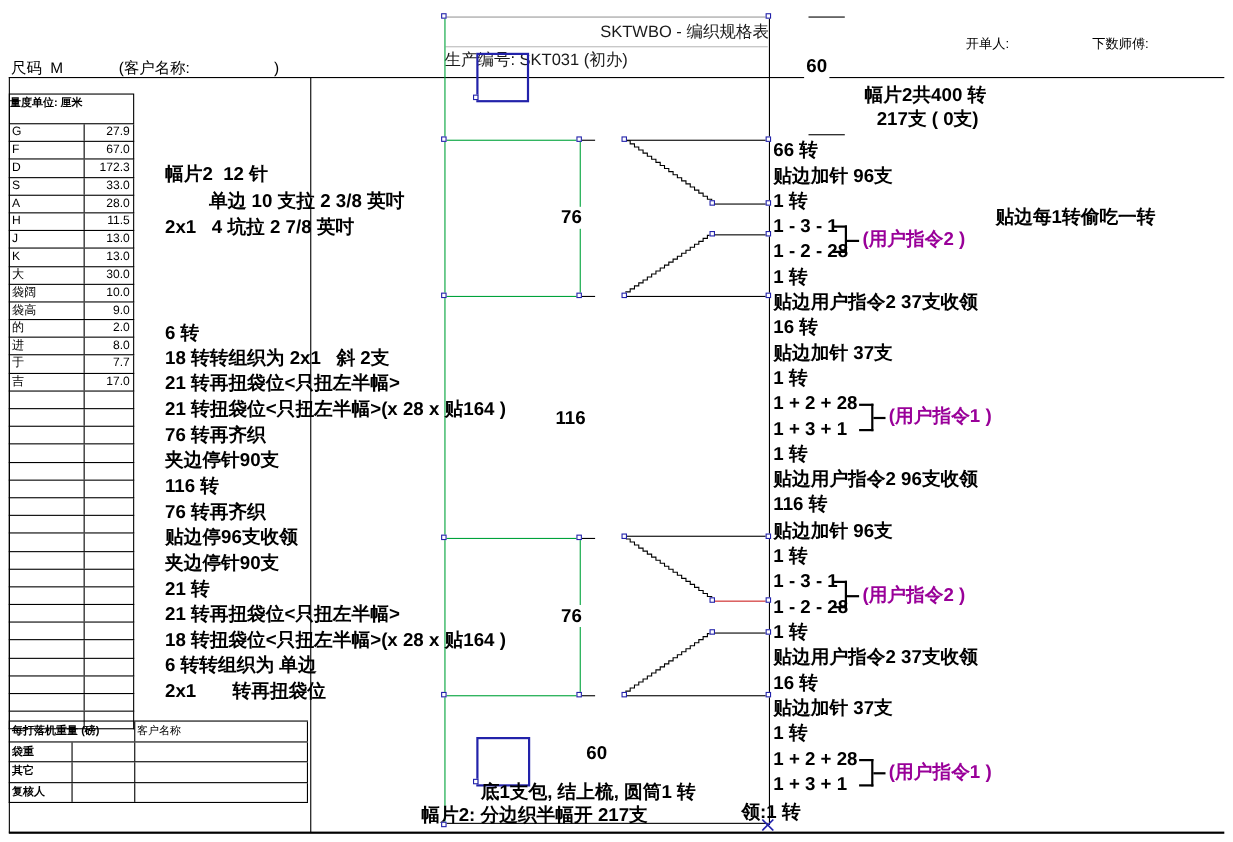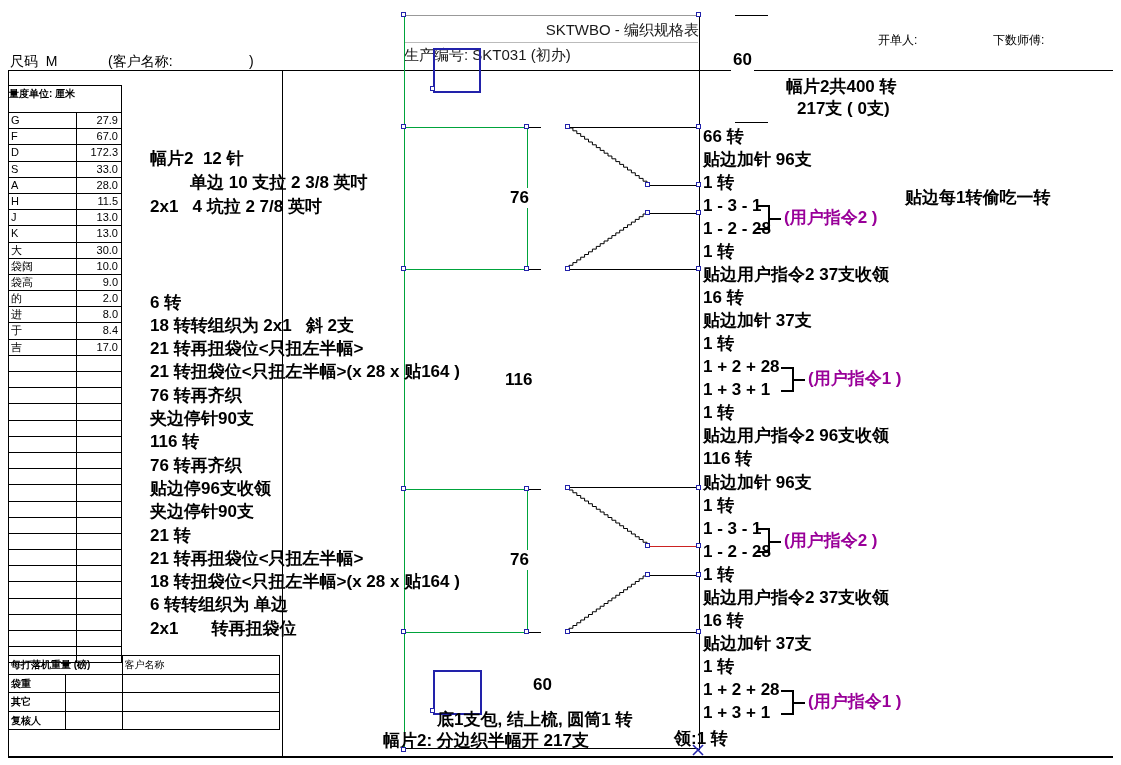--- a/index.html
+++ b/index.html
@@ -150,21 +150,21 @@
         <div class="mrow" style="">
           <div class="mlabel" style="">的</div>
           <div class="mvalue" style="">2.0</div>
         </div>
         <div class="mrow" style="">
           <div class="mlabel" style="">进</div>
           <div class="mvalue" style="">8.0</div>
         </div>
         <div class="mrow" style="">
           <div class="mlabel" style="">于</div>
-          <div class="mvalue" style="">8.4</div>
+          <div class="mvalue" style="">7.7</div>
         </div>
         <div class="mrow" style="">
           <div class="mlabel" style="">吉</div>
           <div class="mvalue" style="">17.0</div>
         </div>
         <div class="mrow" style="">
           <div class="mlabel" style=""></div>
           <div class="mvalue" style=""></div>
         </div>
         <div class="mrow" style="">

